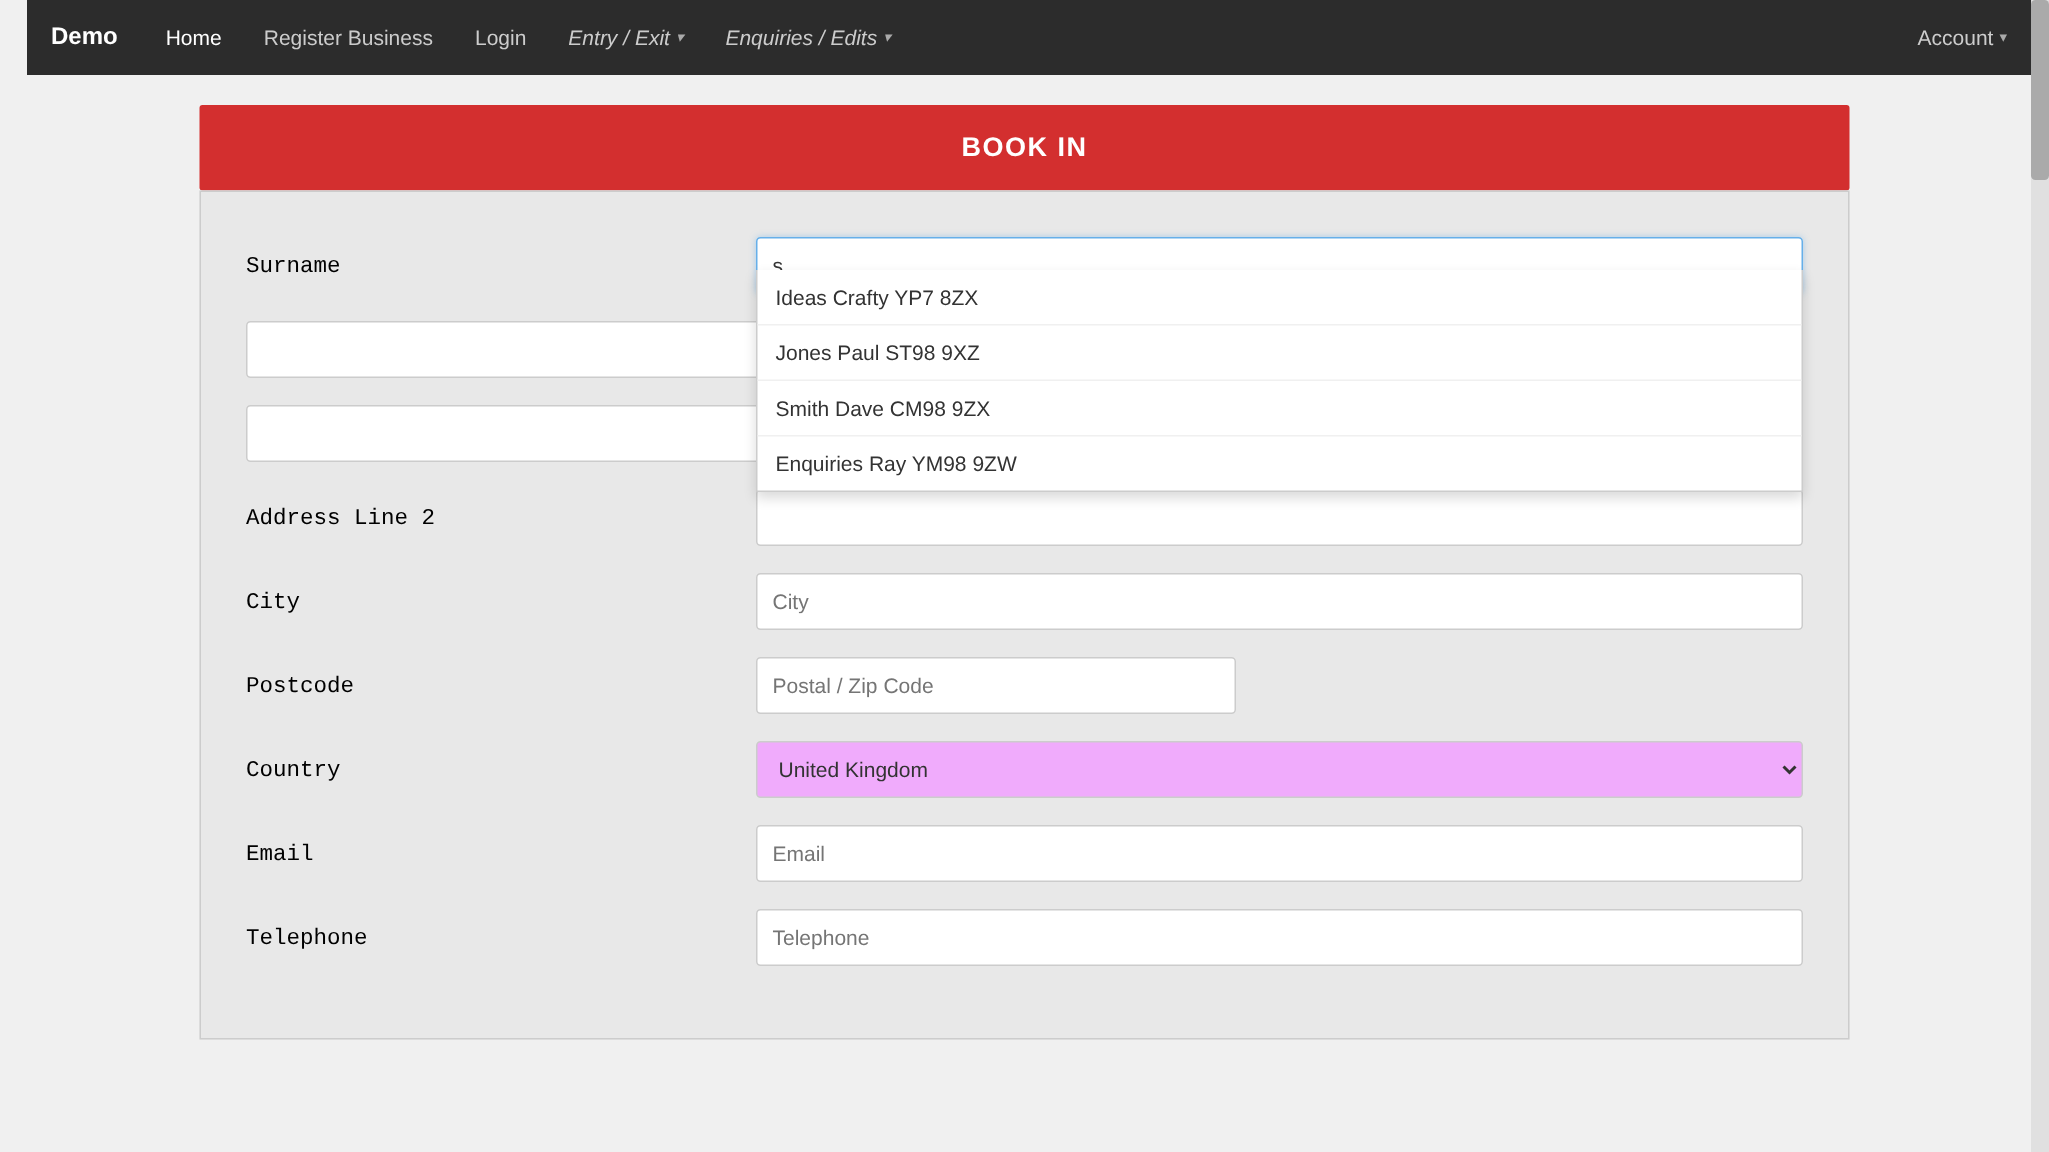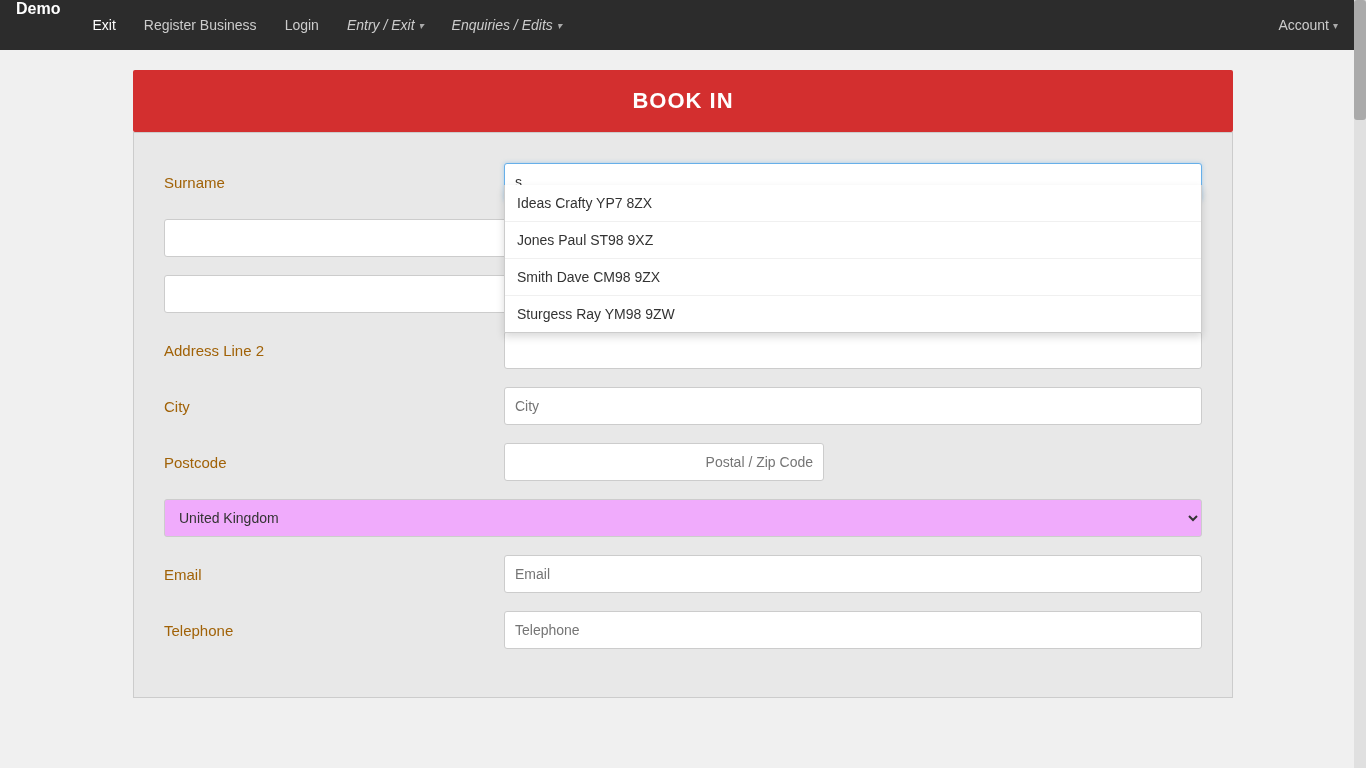--- a/index.html
+++ b/index.html
@@ -2,23 +2,25 @@
 <html><head>
   <meta charset="utf-8">
   <style>
     * { box-sizing: border-box; margin: 0; padding: 0; }
     body { font-family: Arial, sans-serif; background: #f0f0f0; font-size: 14px; }
 
     
     .navbar {
       background: #2c2c2c;
       display: flex;
+      align-items: center;
       padding: 0 16px;
       height: 50px;
       color: #fff;
+      margin-left: 18px;
     }
     .navbar-brand {
       font-size: 16px;
       font-weight: bold;
       color: #fff;
       margin-right: 20px;
       text-decoration: none;
     }
     .nav-links {
       display: flex;
@@ -64,21 +66,21 @@
       margin: 0 auto;
       padding: 20px 10px;
     }
 
     
     .book-in-header {
       background: #d32f2f;
       color: #fff;
       text-align: center;
       padding: 18px;
-      font-size: 22px;
+      font-size: 18px;
       font-weight: bold;
       letter-spacing: 1px;
       border-radius: 2px;
       margin-bottom: 0;
     }
 
     
     .form-card {
       background: #e8e8e8;
       padding: 30px 30px 30px 30px;
@@ -89,22 +91,23 @@
     .form-row {
       display: flex;
       align-items: center;
       margin-bottom: 18px;
       position: relative;
     }
     .form-label {
       width: 340px;
       min-width: 340px;
       font-size: 15px;
-      color: #a16207;
+      color: #000000;
       padding-right: 20px;
+      font-family: Liberation Mono, monospace;
     }
     .form-input {
       flex: 1;
       height: 38px;
       border: 1px solid #ccc;
       border-radius: 3px;
       padding: 6px 10px;
       font-size: 14px;
       background: #fff;
       color: #333;
@@ -160,21 +163,20 @@
     }
     .autocomplete-item.selected {
       background: #1a73e8;
       color: #fff;
     }
     .autocomplete-item:last-child { border-bottom: none; }
 
     
     .postcode-input {
       max-width: 320px;
-      text-align: right;
     }
 
     
     .scrollbar-area {
       position: fixed;
       right: 0;
       top: 0;
       width: 12px;
       height: 100%;
       background: #e0e0e0;
@@ -187,21 +189,21 @@
       background: #aaa;
       border-radius: 3px;
     }
   </style>
 </head>
 <body>
 
 <nav class="navbar">
   <a class="navbar-brand">Demo</a>
   <div class="nav-links">
-    <a class="nav-link active">Exit</a>
+    <a class="nav-link active">Home</a>
     <a class="nav-link">Register Business</a>
     <a class="nav-link">Login</a>
     <a class="nav-link nav-link-dropdown">
       <span>Entry / Exit</span>
       <span class="dropdown-arrow">▾</span>
     </a>
     <a class="nav-link nav-link-dropdown">
       <span>Enquiries / Edits</span>
       <span class="dropdown-arrow">▾</span>
     </a>
@@ -219,21 +221,21 @@
   <div class="form-card">
 
     <div class="form-row">
       <label class="form-label">Surname</label>
       <div class="autocomplete-wrapper">
         <input class="autocomplete-input" value="s" style="">
         <div class="autocomplete-dropdown">
           <div class="autocomplete-item">Ideas Crafty YP7 8ZX</div>
           <div class="autocomplete-item">Jones Paul ST98 9XZ</div>
           <div class="autocomplete-item">Smith Dave CM98 9ZX</div>
-          <div class="autocomplete-item">Sturgess Ray YM98 9ZW</div>
+          <div class="autocomplete-item">Enquiries Ray YM98 9ZW</div>
         </div>
       </div>
     </div>
 
     <div class="form-row">
       <input class="form-input" type="text" value="" style="">
     </div>
 
     <div class="form-row">
       <input class="form-input" type="text" value="" style="">
@@ -249,20 +251,21 @@
       <input class="form-input" type="text" placeholder="City" value="" style="">
     </div>
 
 
     <div class="form-row">
       <label class="form-label">Postcode</label>
       <input class="form-input postcode-input" type="text" placeholder="Postal / Zip Code" value="" style="">
     </div>
 
     <div class="form-row">
+      <label class="form-label">Country</label>
       <select class="form-select">
         <option value="United Kingdom" selected="">United Kingdom</option>
         <option value="United States">United States</option>
         <option value="Canada">Canada</option>
         <option value="Australia">Australia</option>
       </select>
     </div>
 
     <div class="form-row">
       <label class="form-label">Email</label>

